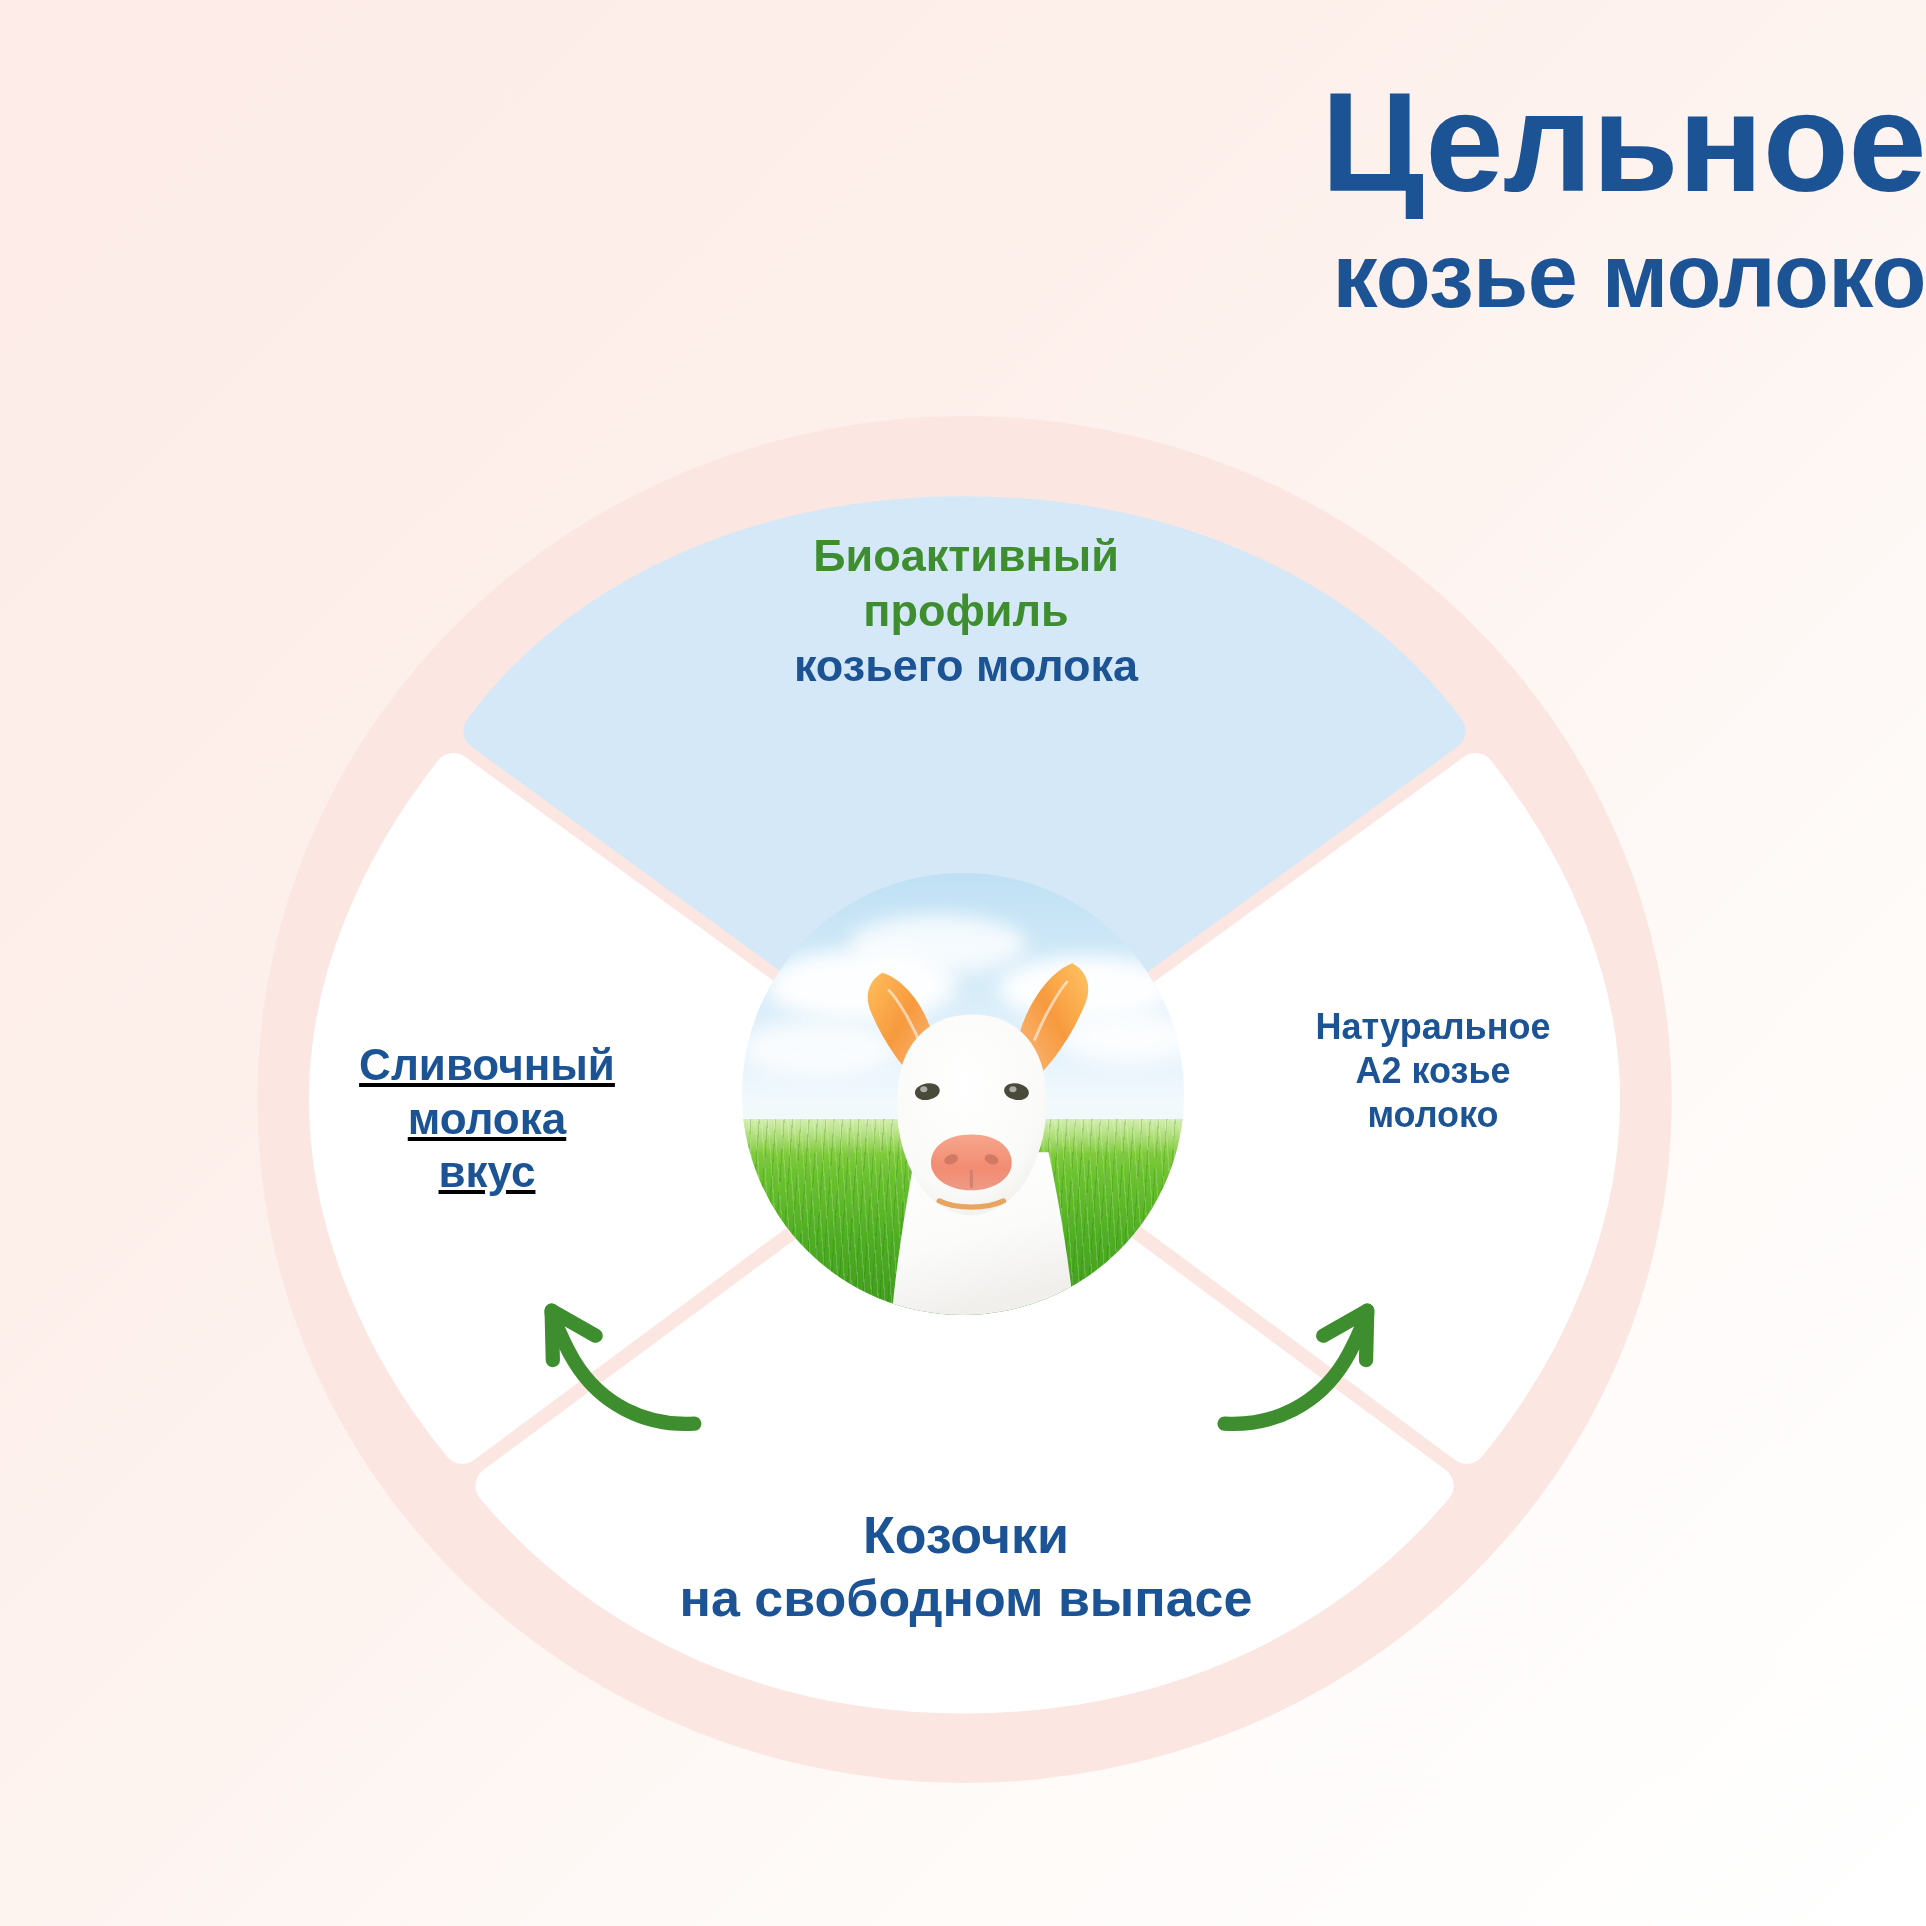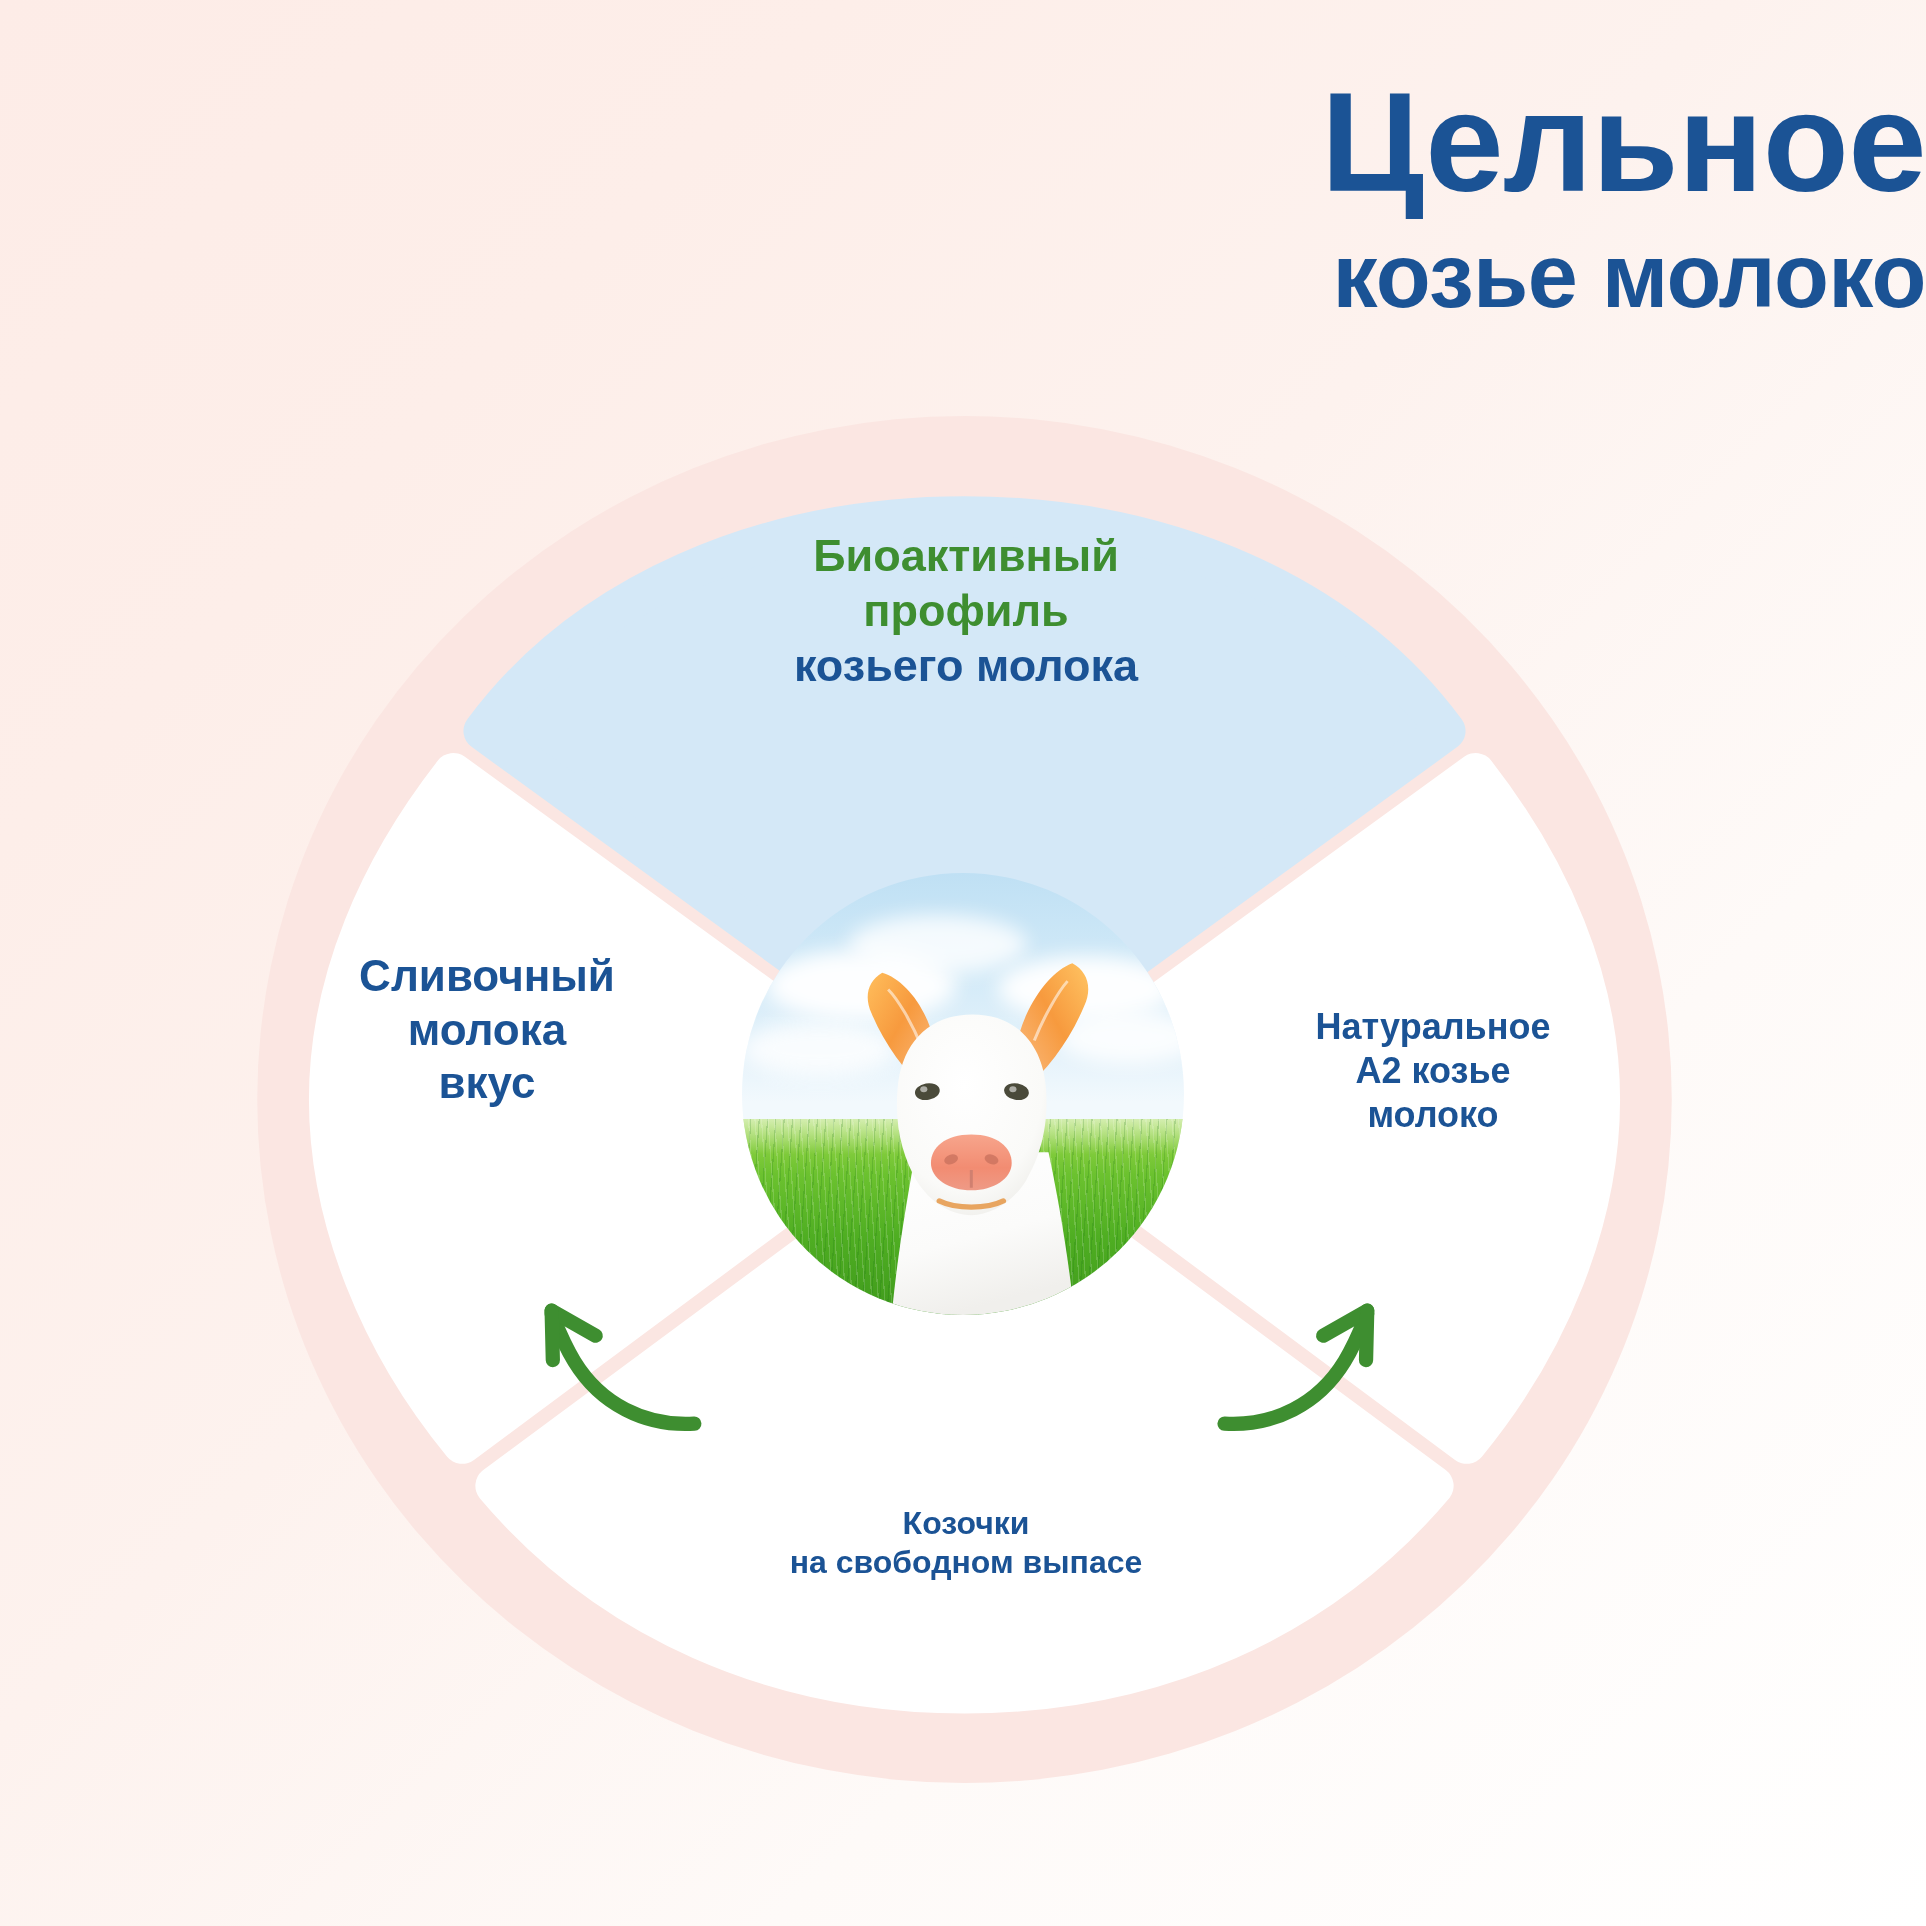--- a/index.html
+++ b/index.html
@@ -62,33 +62,33 @@
     line-height:1.22;
   }
   .seg-label .ln.green{ color:#3E8E30; }
 
   .seg-top{
     left:636px; top:529px; width:660px;
   }
   .seg-top .ln{ font-size:45px; }
 
   .seg-left{
-    left:273px; top:949px; width:428px;
+    left:273px; top:1038px; width:428px;text-decoration:underline;
   }
   .seg-left .ln{ font-size:44px; }
 
   .seg-right{
     left:1225px; top:1005px; width:416px;
   }
   .seg-right .ln{ font-size:36px; }
 
   .seg-bottom{
     left:630px; top:1504px; width:672px;
   }
-  .seg-bottom .ln{ font-size:32px; }
+  .seg-bottom .ln{ font-size:52px; }
 
   
   .center-photo{
     position:absolute;
     left:742px; top:873px;
     width:442px; height:442px;
     border-radius:50%;
     overflow:hidden;
     z-index:4;
   }

